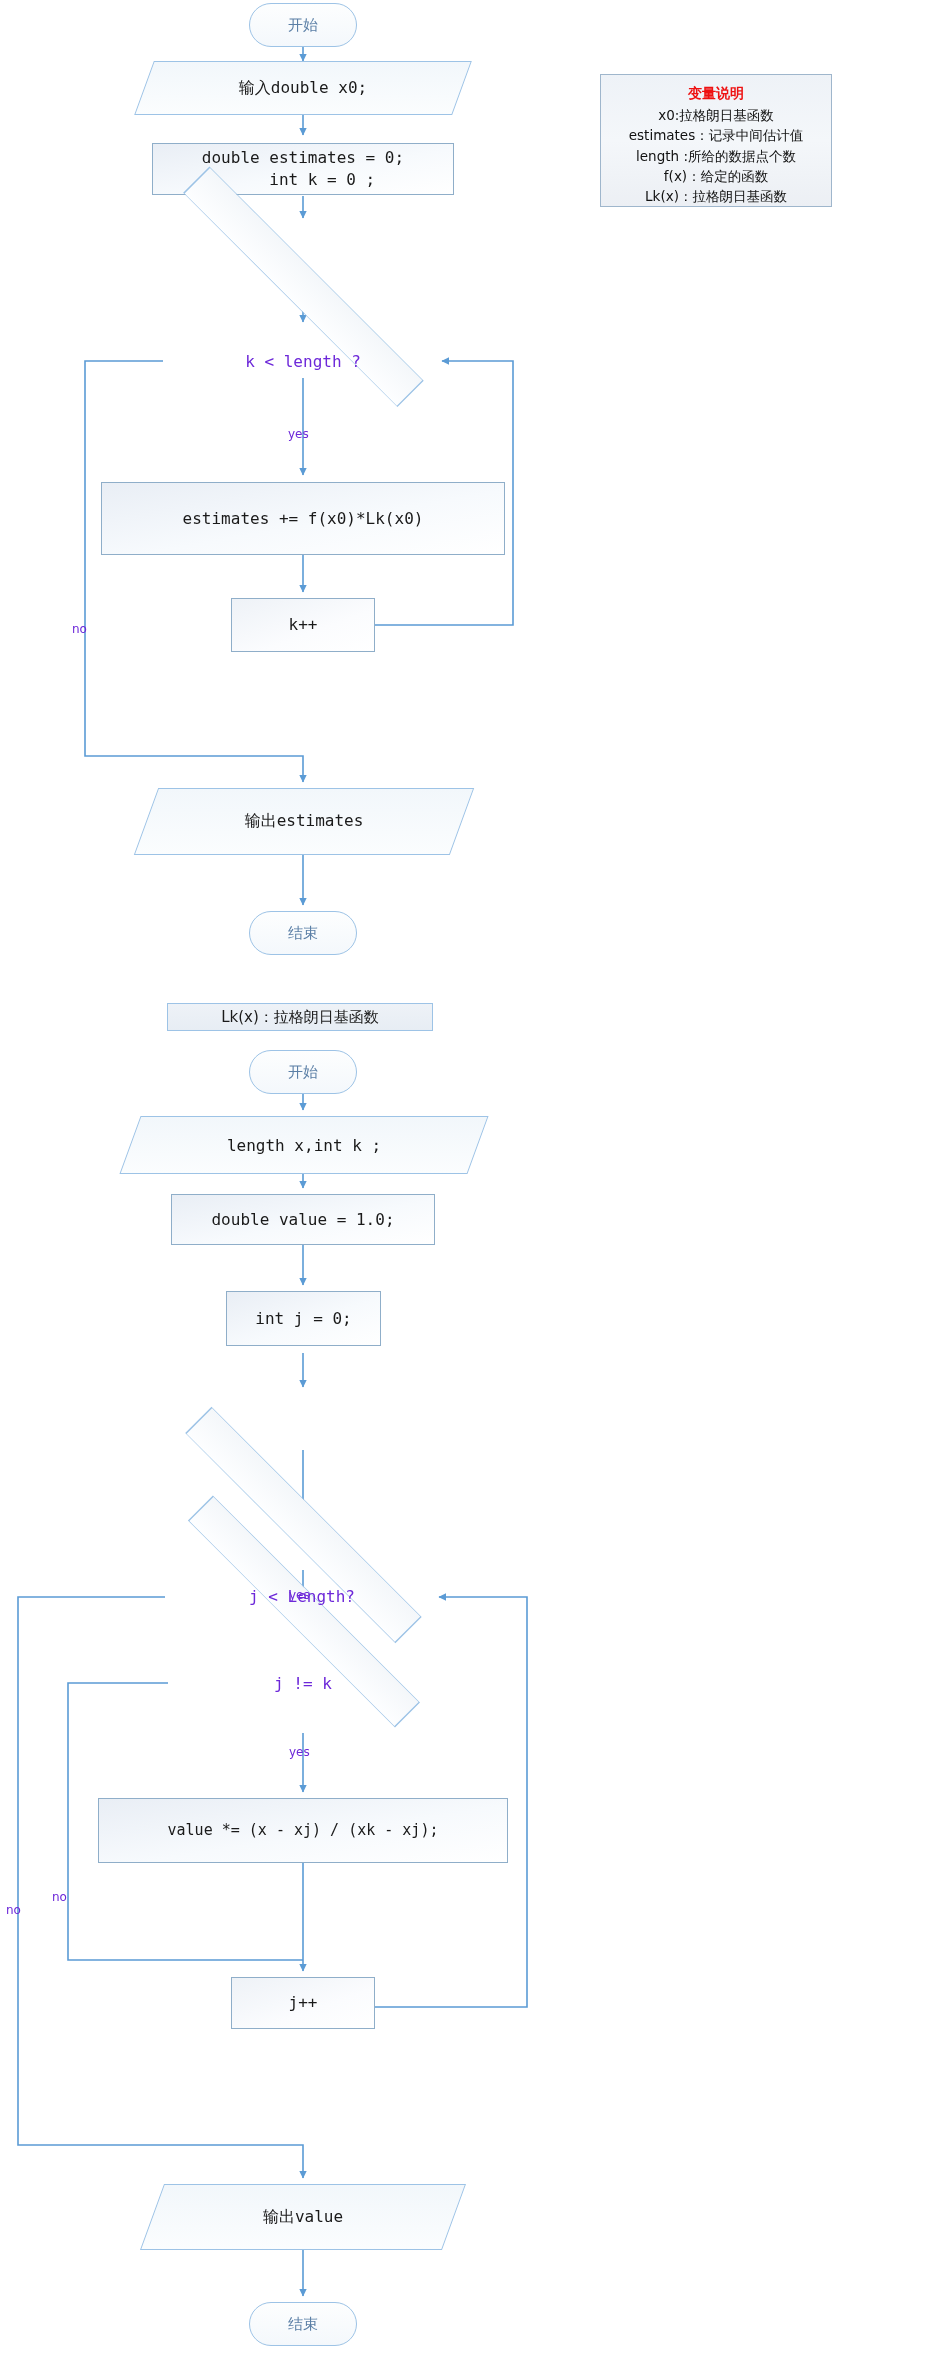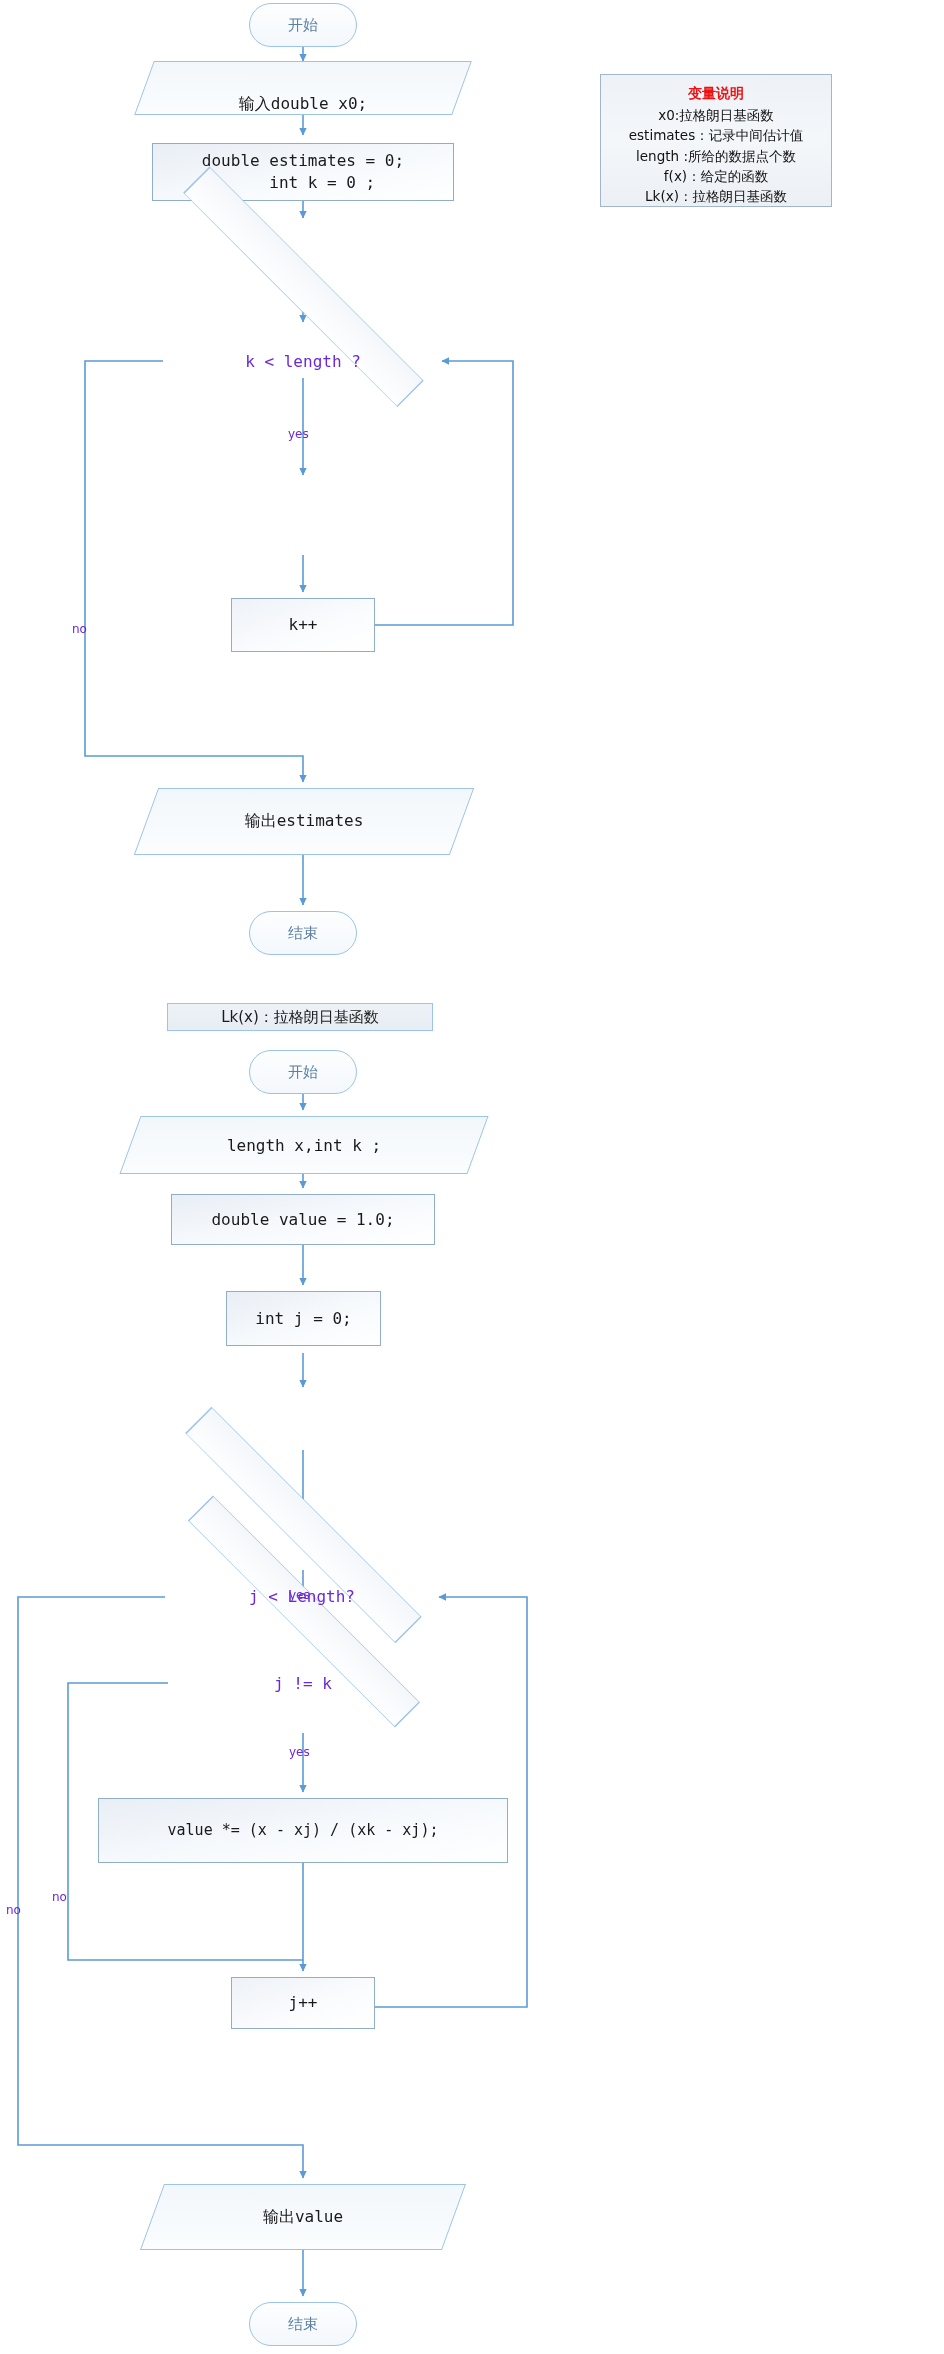--- a/index.html
+++ b/index.html
@@ -189,35 +189,38 @@
     <div class="legend-line">estimates：记录中间估计值</div>
     <div class="legend-line">length :所给的数据点个数</div>
     <div class="legend-line">f(x)：给定的函数</div>
     <div class="legend-line">Lk(x)：拉格朗日基函数</div>
   </div>
 
   <div class="node terminator" style="left:249px; top:3px; width:108px; height:44px;">
     <span>开始</span>
   </div>
 
-  <div class="node io" style="left:144px; top:61px; width:318px; height:54px;align-items:flex-end;">
+  <div class="node io" style="left:144px; top:61px; width:318px; height:54px;">
     <div class="skew"></div>
     <span class="io-label">输入double x0;</span>
   </div>
 
-  <div class="node process" style="left:152px; top:143px; width:302px; height:58px;">
+  <div class="node process" style="left:152px; top:143px; width:302px; height:52px;">
     <span>double estimates = 0;
     int k = 0 ;</span>
   </div>
 
   <div class="node decision" style="left:163px; top:322px; width:280px; height:78px;">
     <div class="dia"></div>
     <span class="dec-label">k &lt; length ?</span>
   </div>
 
+  <div class="node process" style="left:101px; top:482px; width:404px; height:73px;">
+    <span>estimates += f(x0)*Lk(x0)</span>
+  </div>
 
   <div class="node process plain" style="left:231px; top:598px; width:144px; height:54px;">
     <span>k++</span>
   </div>
 
   <div class="node io" style="left:146px; top:788px; width:316px; height:67px;">
     <div class="skew"></div>
     <span class="io-label">输出estimates</span>
   </div>
 

